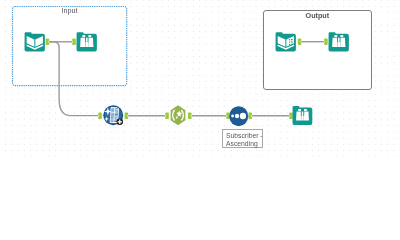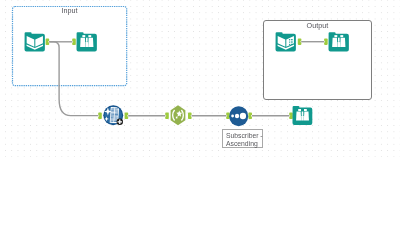--- a/index.html
+++ b/index.html
@@ -25,21 +25,21 @@
 
 <div id="root">
   <div id="grid"></div>
 
   <div class="cont cont-sel" id="cont-input" style="left: 12px; top: 5.6px; width: 115.2px; height: 80.2px; padding-left: 8px;">
     <svg class="dashborder" id="inputborder" width="115.2" height="80.2" viewBox="0 0 115.2 80.2">
         <rect x="0.5" y="0.5" width="114.2" height="79.2" rx="2.5" fill="none" stroke="#54a0da" stroke-width="1.2" stroke-dasharray="1.35 0.85"></rect>
       </svg>
     <div class="cont-label">Input</div>
   </div>
-  <div class="cont cont-plain" id="cont-output" style="left: 263.2px; top: 20px; width: 108.4px; height: 80px;">
+  <div class="cont cont-plain" id="cont-output" style="left: 263.2px; top: 10px; width: 108.4px; height: 80px; font-weight: bold;">
     <div class="cont-label">Output</div>
   </div>
 
   <svg id="wires" viewBox="0 0 400 157" width="400" height="157">
       <path d="M 49.2 41.8 L 72.4 41.8" fill="none" stroke="#9a9a9a" stroke-width="1.4"></path>
       <path d="M 49.2 41.8 L 53.4 41.8 C 57.4 41.8 59.1 43.4 59.1 47.6 L 59.1 99.0 C 59.1 108.8 61.8 115.6 70.8 115.6 L 98.4 115.6" fill="none" stroke="#9a9a9a" stroke-width="1.4"></path>
       <path d="M 301.2 41.7 L 324.3 41.7" fill="none" stroke="#9a9a9a" stroke-width="1.4"></path>
       <path d="M 128.2 115.8 L 165.4 115.8" fill="none" stroke="#9a9a9a" stroke-width="1.4"></path>
       <path d="M 191.6 115.8 L 226.4 115.8" fill="none" stroke="#9a9a9a" stroke-width="1.4"></path>
       <path d="M 252.0 115.8 L 289.4 115.8" fill="none" stroke="#9a9a9a" stroke-width="1.4"></path>

